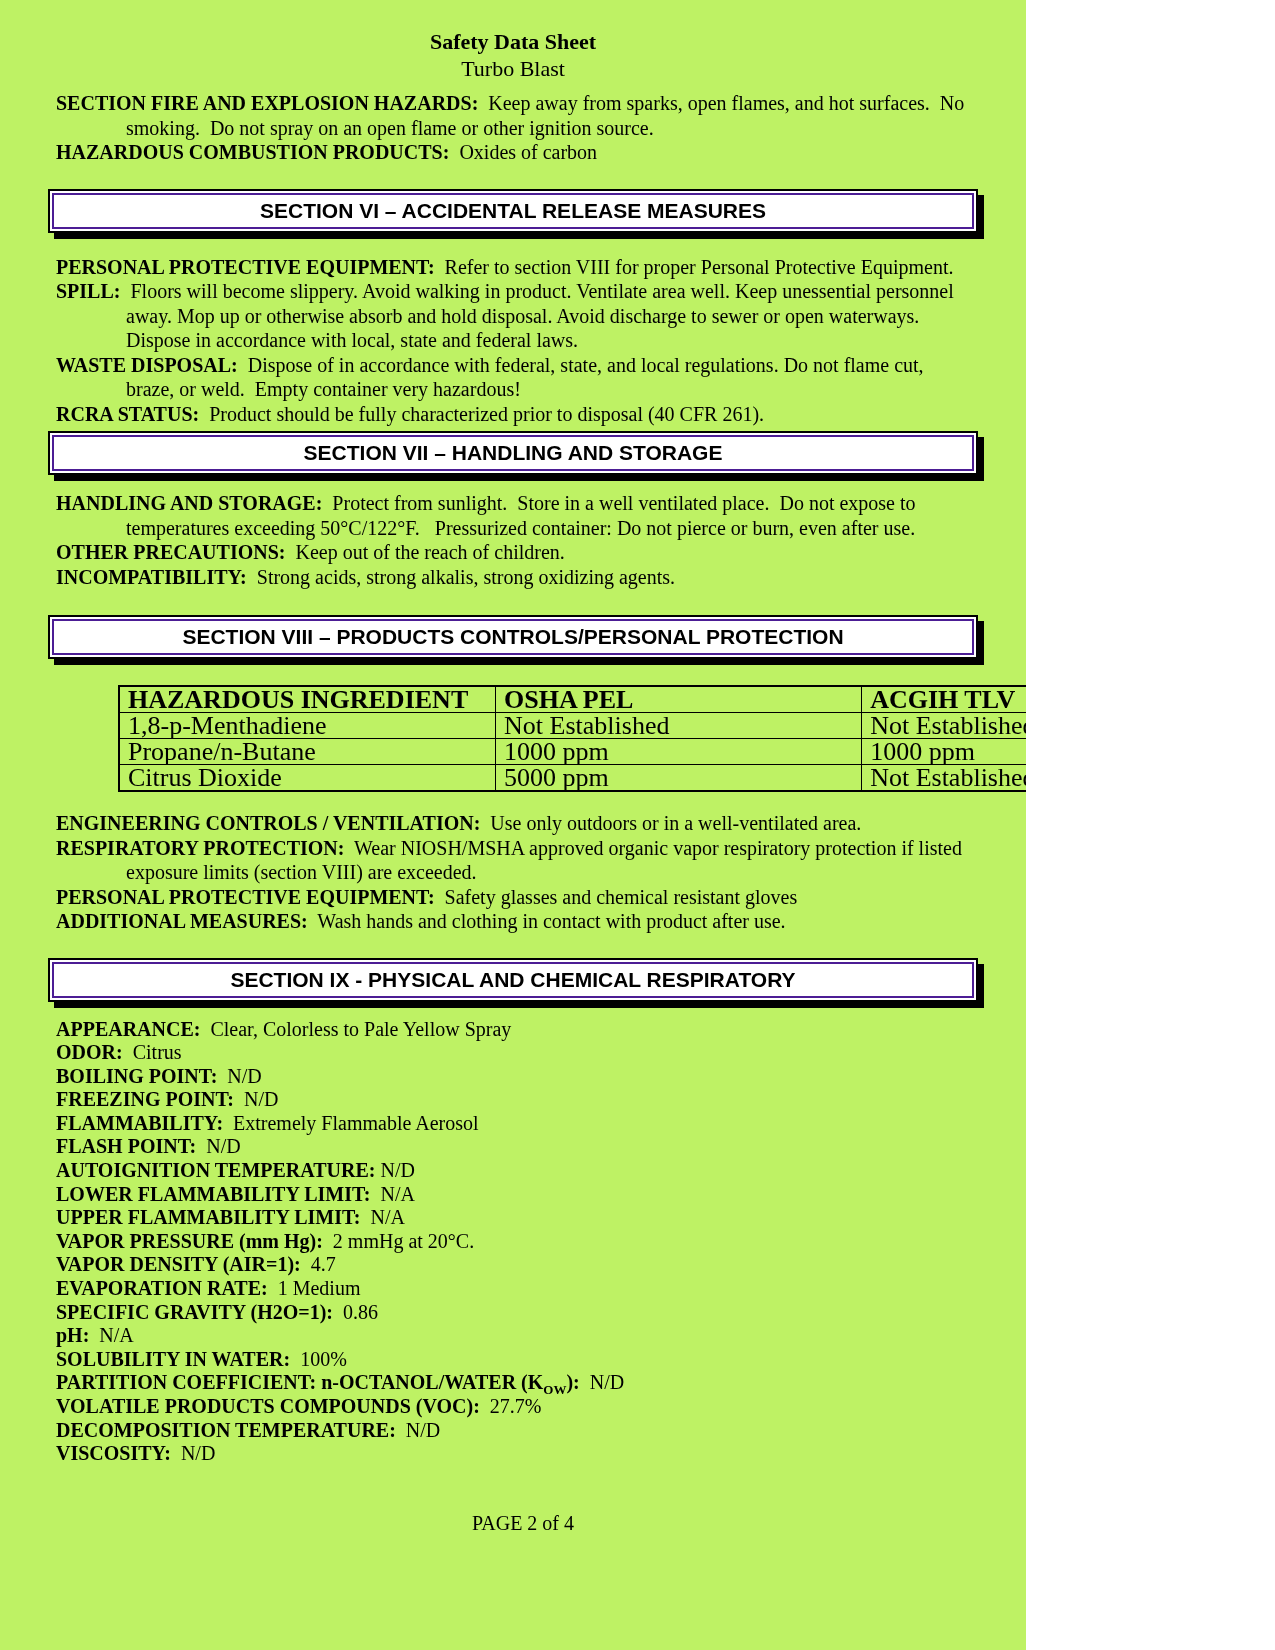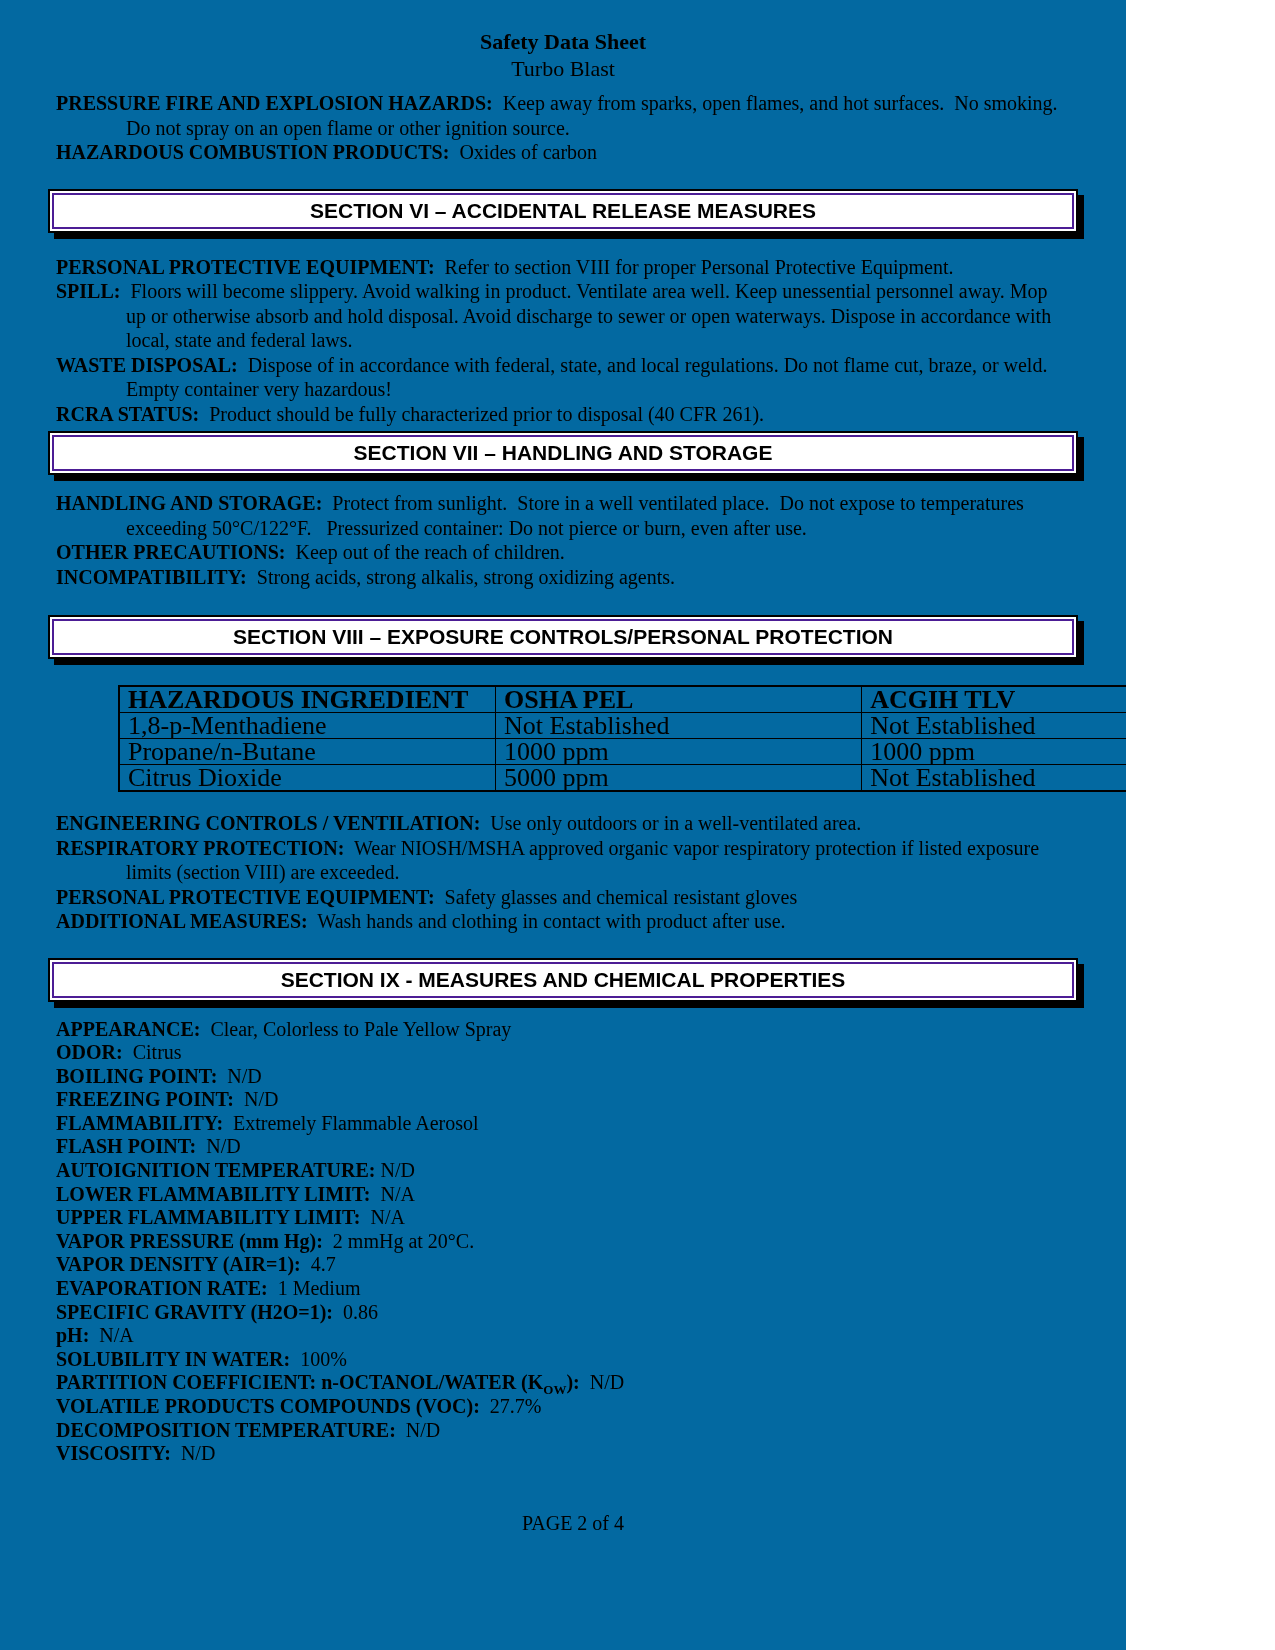--- a/index.html
+++ b/index.html
@@ -1,20 +1,20 @@
 <!DOCTYPE html>
 <html><head>
 <meta charset="utf-8">
 <style>
   html, body { margin: 0; padding: 0; background: #ffffff; }
   .page {
     position: relative;
-    width: 1126px;
+    width: 1026px;
     height: 1650px;
-    background: #0369a1;
+    background: #bef264;
     color: #000000;
     font-family: "Liberation Serif", serif;
     font-size: 20px;
     overflow: hidden;
   }
   .content { padding: 28px 48px 0 48px; }
 
   .doc-title   { margin: 0; text-align: center; font-size: 22px; font-weight: bold; line-height: 27px; }
   .doc-subtitle{ margin: 0 0 9px 0; text-align: center; font-size: 22px; font-weight: normal; line-height: 27px; }
 
@@ -84,21 +84,21 @@
 </head>
 <body>
 
 <div class="page">
   <div class="content">
 
     <p class="doc-title">Safety Data Sheet</p>
     <p class="doc-subtitle">Turbo Blast</p>
 
     <section>
-      <p class="para"><span class="lbl">PRESSURE FIRE AND EXPLOSION HAZARDS:</span><span class="txt">  Keep away from sparks, open flames, and hot surfaces.  No smoking.  Do not spray on an open flame or other ignition source.</span></p>
+      <p class="para"><span class="lbl">SECTION FIRE AND EXPLOSION HAZARDS:</span><span class="txt">  Keep away from sparks, open flames, and hot surfaces.  No smoking.  Do not spray on an open flame or other ignition source.</span></p>
       <p class="para"><span class="lbl">HAZARDOUS COMBUSTION PRODUCTS:</span><span class="txt">  Oxides of carbon</span></p>
     </section>
 
     <section>
       <div class="banner vi">
           <div class="banner-inner"><span>SECTION VI – ACCIDENTAL RELEASE MEASURES</span></div>
         </div>
       <p class="para"><span class="lbl">PERSONAL PROTECTIVE EQUIPMENT:</span><span class="txt">  Refer to section VIII for proper Personal Protective Equipment.</span></p>
       <p class="para"><span class="lbl">SPILL:</span><span class="txt">  Floors will become slippery. Avoid walking in product. Ventilate area well. Keep unessential personnel away. Mop up or otherwise absorb and hold disposal. Avoid discharge to sewer or open waterways. Dispose in accordance with local, state and federal laws.</span></p>
       <p class="para"><span class="lbl">WASTE DISPOSAL:</span><span class="txt">  Dispose of in accordance with federal, state, and local regulations. Do not flame cut, braze, or weld.  Empty container very hazardous!</span></p>
@@ -109,21 +109,21 @@
       <div class="banner vii">
           <div class="banner-inner"><span>SECTION VII – HANDLING AND STORAGE</span></div>
         </div>
       <p class="para"><span class="lbl">HANDLING AND STORAGE:</span><span class="txt">  Protect from sunlight.  Store in a well ventilated place.  Do not expose to temperatures exceeding 50°C/122°F.   Pressurized container: Do not pierce or burn, even after use.</span></p>
       <p class="para"><span class="lbl">OTHER PRECAUTIONS:</span><span class="txt">  Keep out of the reach of children.</span></p>
       <p class="para"><span class="lbl">INCOMPATIBILITY:</span><span class="txt">  Strong acids, strong alkalis, strong oxidizing agents.</span></p>
     </section>
 
     <section>
       <div class="banner viii">
-          <div class="banner-inner"><span>SECTION VIII – EXPOSURE CONTROLS/PERSONAL PROTECTION</span></div>
+          <div class="banner-inner"><span>SECTION VIII – PRODUCTS CONTROLS/PERSONAL PROTECTION</span></div>
         </div>
 
       <table class="haz-table">
         <colgroup>
             <col style="width:36%">
             <col style="width:35%">
             <col style="width:29%">
           </colgroup>
         <tbody>
             <tr>
@@ -152,21 +152,21 @@
       <div class="viii-items">
         <p class="para"><span class="lbl">ENGINEERING CONTROLS / VENTILATION:</span><span class="txt">  Use only outdoors or in a well-ventilated area.</span></p>
         <p class="para"><span class="lbl">RESPIRATORY PROTECTION:</span><span class="txt">  Wear NIOSH/MSHA approved organic vapor respiratory protection if listed exposure limits (section VIII) are exceeded.</span></p>
         <p class="para"><span class="lbl">PERSONAL PROTECTIVE EQUIPMENT:</span><span class="txt">  Safety glasses and chemical resistant gloves</span></p>
         <p class="para"><span class="lbl">ADDITIONAL MEASURES:</span><span class="txt">  Wash hands and clothing in contact with product after use.</span></p>
       </div>
     </section>
 
     <section>
       <div class="banner ix">
-          <div class="banner-inner"><span>SECTION IX - MEASURES AND CHEMICAL PROPERTIES</span></div>
+          <div class="banner-inner"><span>SECTION IX - PHYSICAL AND CHEMICAL RESPIRATORY</span></div>
         </div>
       <p class="prop"><span class="lbl">APPEARANCE:</span><span class="txt">  Clear, Colorless to Pale Yellow Spray</span></p>
       <p class="prop"><span class="lbl">ODOR:</span><span class="txt">  Citrus</span></p>
       <p class="prop"><span class="lbl">BOILING POINT:</span><span class="txt">  N/D</span></p>
       <p class="prop"><span class="lbl">FREEZING POINT:</span><span class="txt">  N/D</span></p>
       <p class="prop"><span class="lbl">FLAMMABILITY:</span><span class="txt">  Extremely Flammable Aerosol</span></p>
       <p class="prop"><span class="lbl">FLASH POINT:</span><span class="txt">  N/D</span></p>
       <p class="prop"><span class="lbl">AUTOIGNITION TEMPERATURE:</span><span class="txt"> N/D</span></p>
       <p class="prop"><span class="lbl">LOWER FLAMMABILITY LIMIT:</span><span class="txt">  N/A</span></p>
       <p class="prop"><span class="lbl">UPPER FLAMMABILITY LIMIT:</span><span class="txt">  N/A</span></p>

